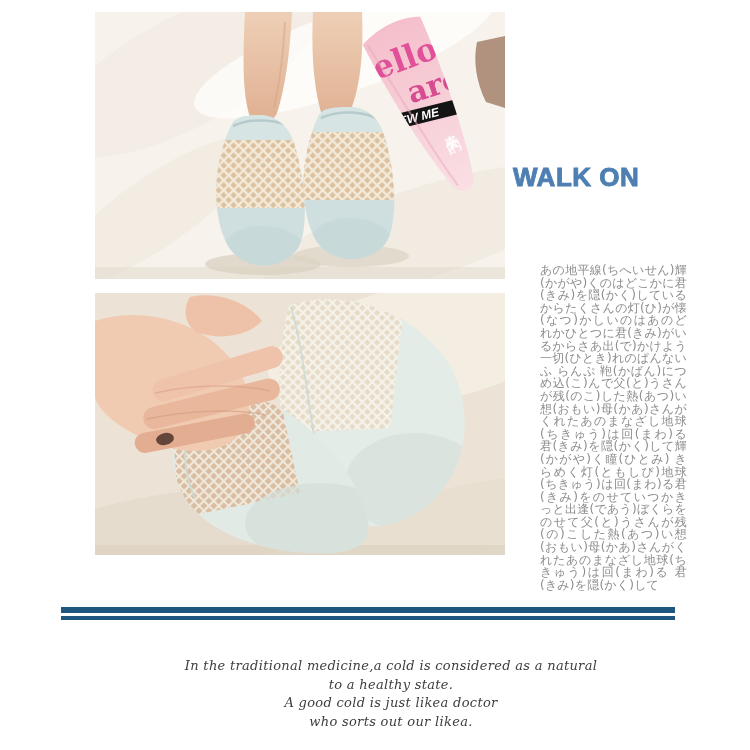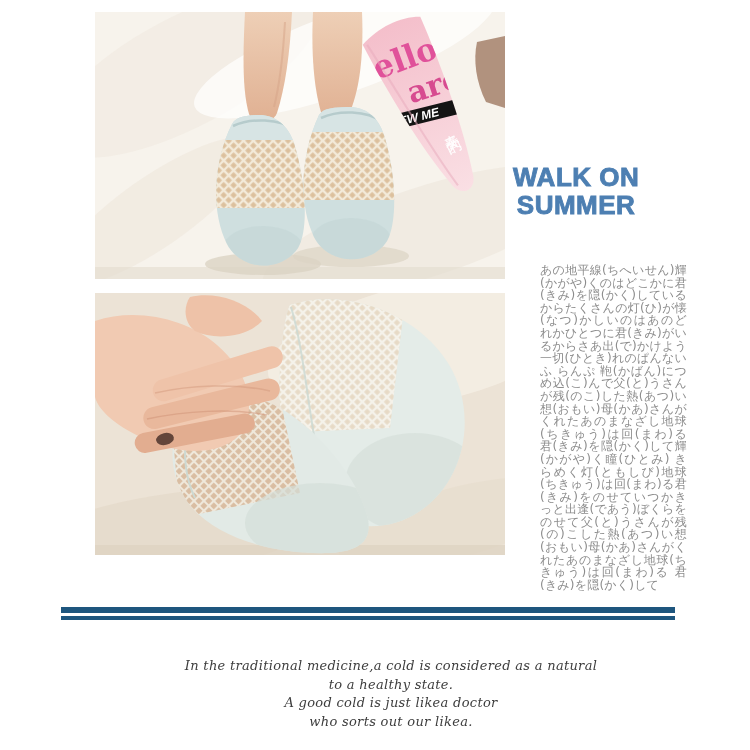--- a/index.html
+++ b/index.html
@@ -13,21 +13,21 @@
   .photo-bottom{left:95px;top:293px;width:410px;height:262px;}
   .photo svg{display:block;width:100%;height:100%;}
 
   .heading{
     position:absolute;left:513px;top:163px;margin:0;
     color:#4d7fb2;font-size:26px;line-height:28px;font-weight:bold;
     letter-spacing:0.5px;
     -webkit-text-stroke:0.9px #4d7fb2;
     font-family:"Liberation Sans",sans-serif;
   }
-  .heading span{display:block;text-align:center;}
+  .heading span{display:block;}
 
   .jp-text{
     position:absolute;left:540px;top:252px;width:147px;
     color:#8c8c8c;font-size:12px;line-height:12.6px;
     text-align:justify;letter-spacing:0.2px;
     font-family:"DejaVu Sans",sans-serif;
     word-break:break-all;
   }
 
   .divider{position:absolute;left:61px;top:607px;width:614px;}
@@ -125,21 +125,20 @@
           <rect x="198" y="90" width="110" height="30" fill="#d7e4e4"></rect>
           <path d="M226,106 C243,98 272,98 287,110" stroke="#b6cbcc" stroke-width="2.5" fill="none"></path>
           <ellipse cx="256" cy="228" rx="40" ry="22" fill="#c3d6d6" opacity="0.6"></ellipse>
         </g>
       </g>
     </svg>
   </figure>
 
   <h1 class="heading">
     <span>WALK ON</span>
-    <span>SUMMER</span>
   </h1>
 
   <p class="jp-text">あの地平線(ちへいせん)輝(かがや)くのはどこかに君(きみ)を隠(かく)しているからたくさんの灯(ひ)が懐(なつ)かしいのはあのどれかひとつに君(きみ)がいるからさあ出(で)かけよう 一切(ひとき)れのぱんないふ らんぷ 鞄(かばん)につめ込(こ)んで父(と)うさんが残(のこ)した熱(あつ)い想(おもい)母(かあ)さんがくれたあのまなざし地球(ちきゅう)は回(まわ)る 君(きみ)を隠(かく)して輝(かがや)く瞳(ひとみ) きらめく灯(ともしび)地球(ちきゅう)は回(まわ)る君(きみ)をのせていつかきっと出逢(であう)ぼくらをのせて父(と)うさんが残(の)こした熱(あつ)い想(おもい)母(かあ)さんがくれたあのまなざし地球(ちきゅう)は回(まわ)る 君(きみ)を隠(かく)して</p>
 
   <figure class="photo photo-bottom">
     <svg viewBox="0 0 410 262" preserveAspectRatio="none">
       <defs>
         <pattern id="meshCool" width="14" height="14" patternUnits="userSpaceOnUse" patternTransform="rotate(45)">
           <rect width="14" height="14" fill="#e7d8c2"></rect>
           <path d="M0 0H14M0 7H14M0 14H14M0 0V14M7 0V14M14 0V14" stroke="#f7f3ea" stroke-width="2.4"></path>

